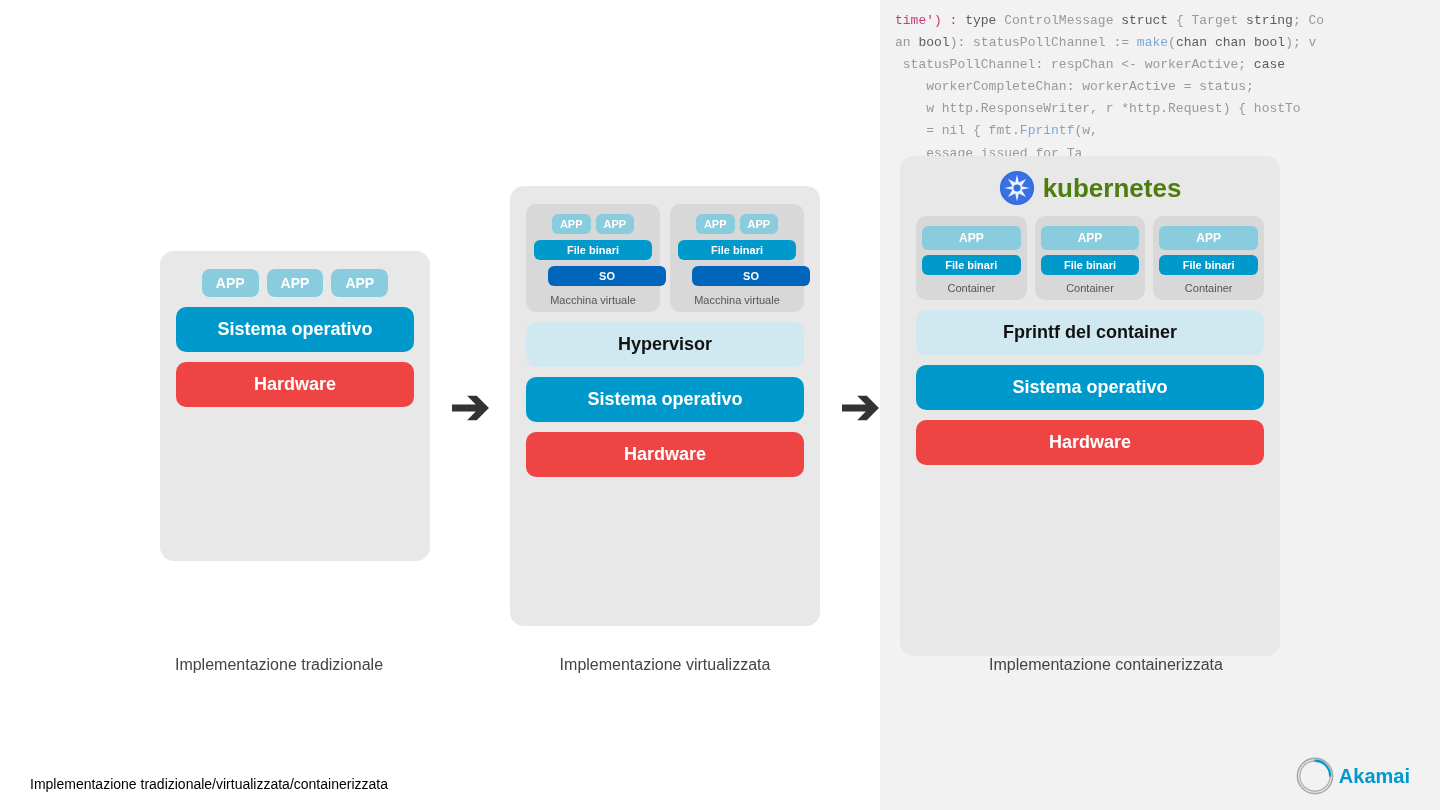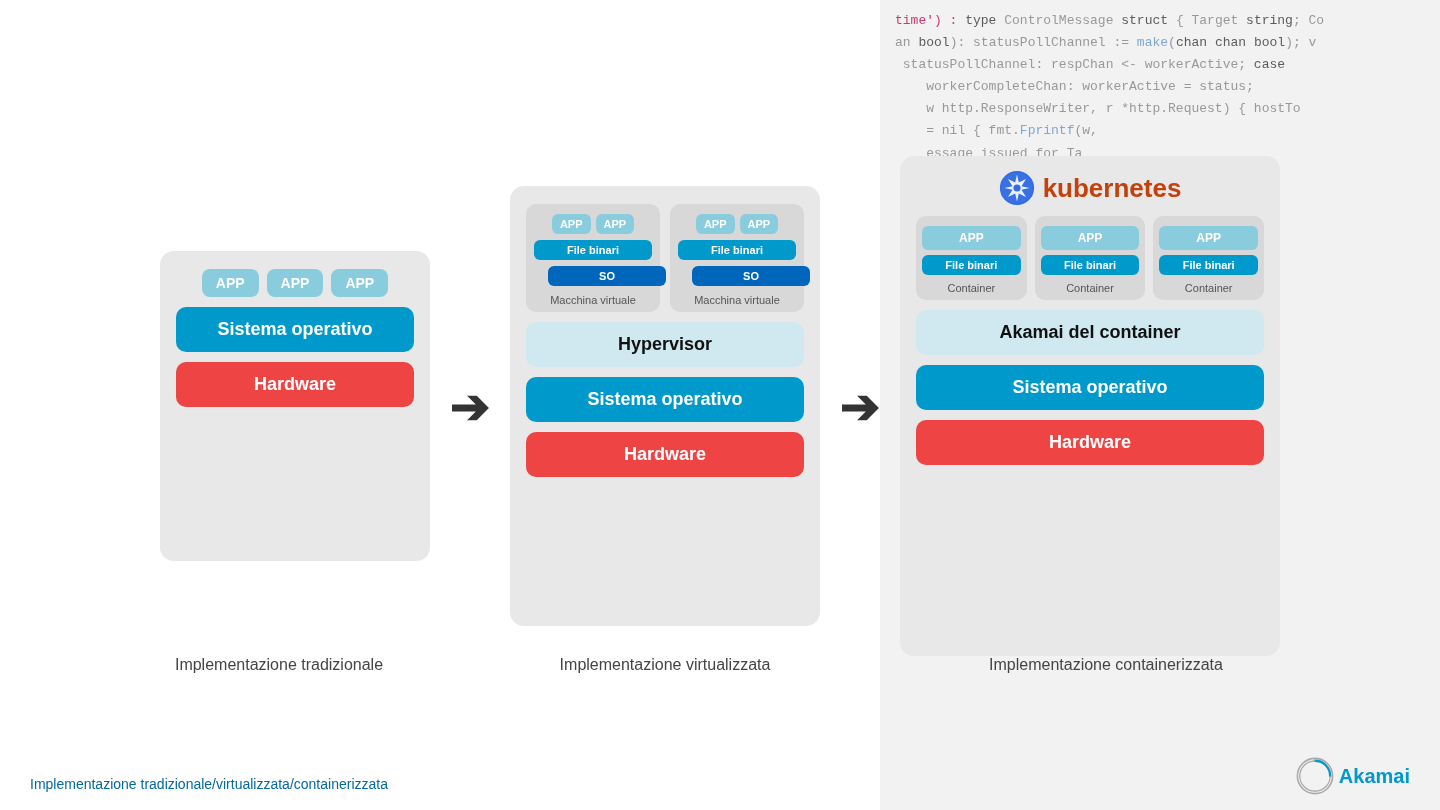--- a/index.html
+++ b/index.html
@@ -112,21 +112,21 @@
     }
 
     .k8s-logo {
       width: 36px;
       height: 36px;
     }
 
     .k8s-title {
       font-size: 26px;
       font-weight: bold;
-      color: #c2410c;
+      color: #4d7c0f;
     }
 
     
     .layer-block {
       width: 100%;
       border-radius: 10px;
       padding: 12px 10px;
       text-align: center;
       font-weight: bold;
       font-size: 18px;
@@ -290,21 +290,21 @@
     .caption-arrow { width: 80px; }
     .caption-virtualized { width: 310px; text-align: center; }
     .caption-containerized { width: 380px; }
 
     
     .bottom-caption {
       position: absolute;
       bottom: 18px;
       left: 30px;
       font-size: 14px;
-      color: #0369a1;
+      color: #000000;
     }
 
     
     .akamai-logo {
       position: absolute;
       bottom: 14px;
       right: 30px;
       display: flex;
       align-items: center;
       gap: 4px;
@@ -412,21 +412,21 @@
           <div class="cont-file">File binari</div>
           <div class="cont-label">Container</div>
         </div>
         <div class="container-box">
           <div class="cont-app">APP</div>
           <div class="cont-file">File binari</div>
           <div class="cont-label">Container</div>
         </div>
       </div>
 
-      <div class="layer-block layer-light">Akamai del container</div>
+      <div class="layer-block layer-light">Fprintf del container</div>
       <div class="layer-block layer-teal">Sistema operativo</div>
       <div class="layer-block layer-blue">Hardware</div>
     </div>
 
   </div>
 
   <div class="caption-row">
     <div class="caption caption-traditional">Implementazione tradizionale</div>
     <div class="caption caption-arrow"></div>
     <div class="caption caption-virtualized">Implementazione virtualizzata</div>

